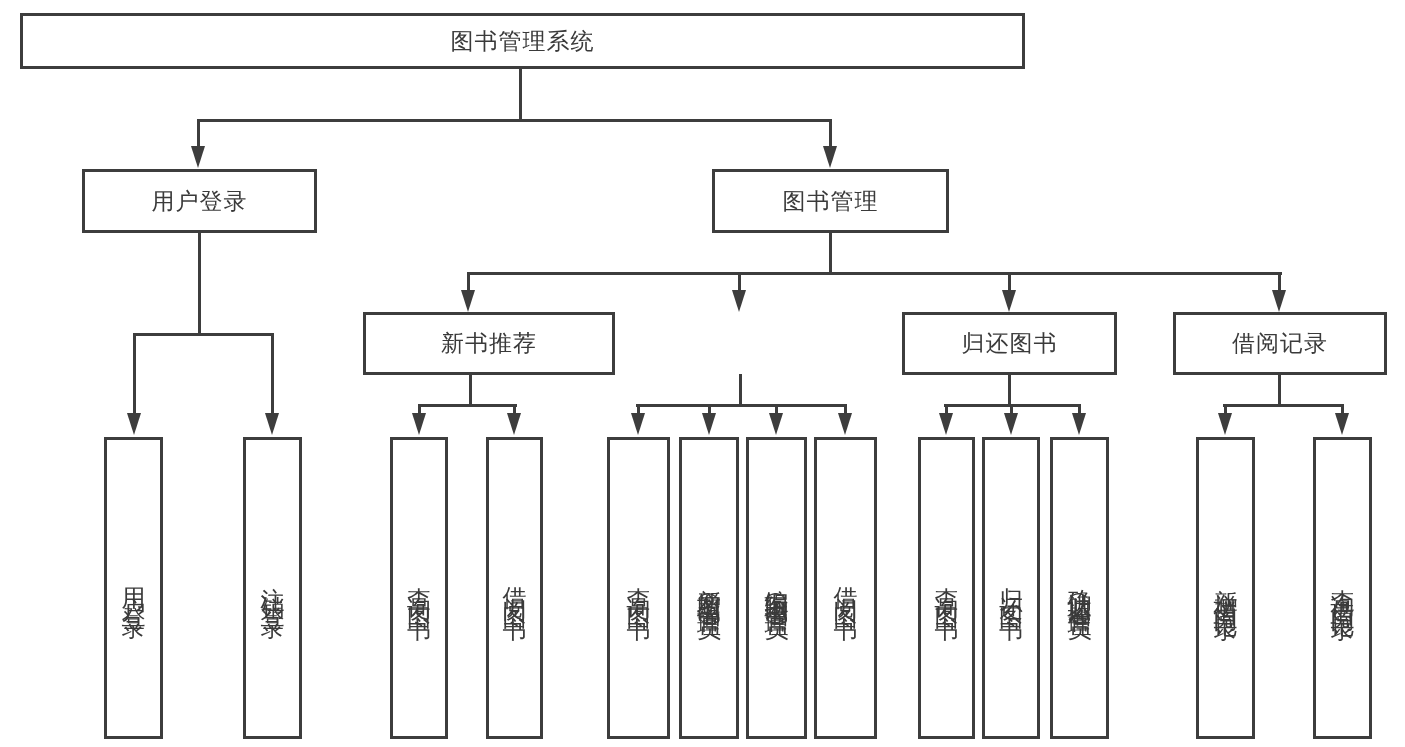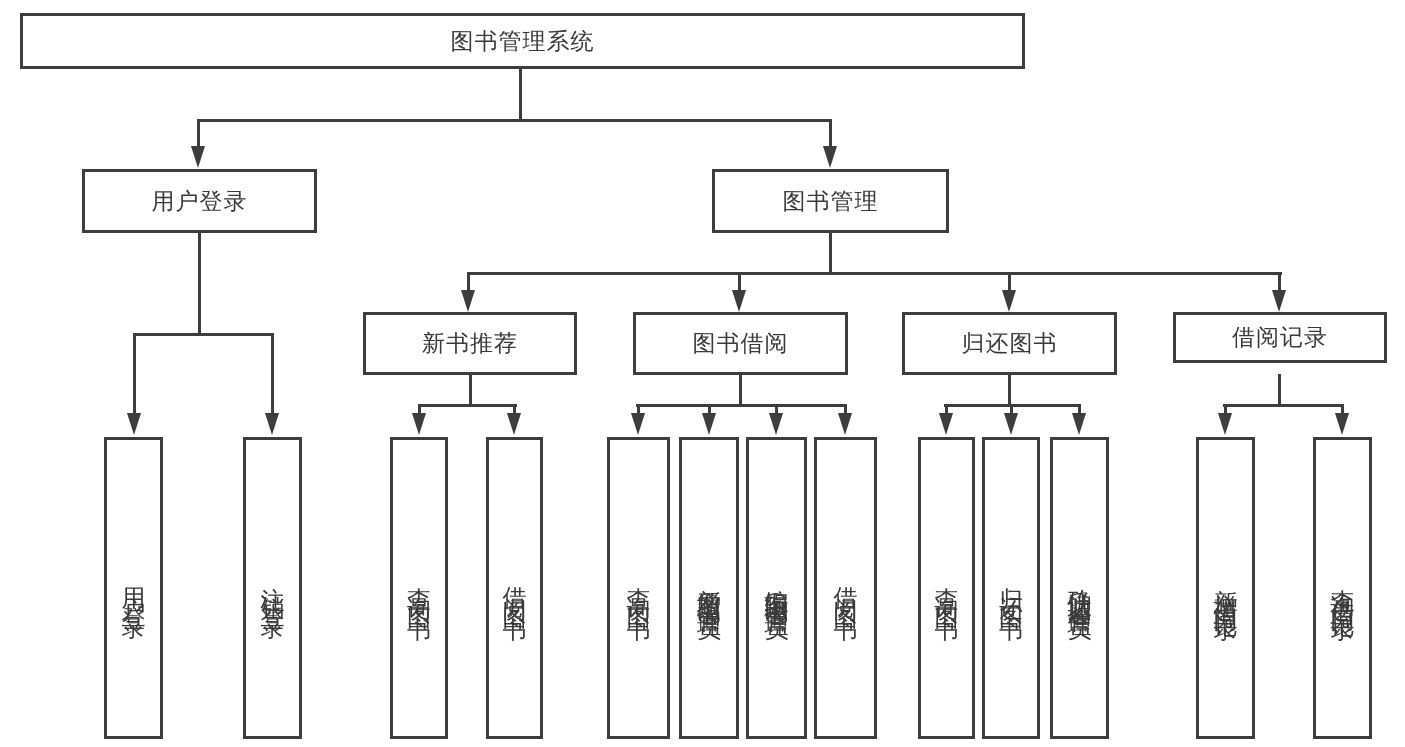--- a/index.html
+++ b/index.html
@@ -84,30 +84,27 @@
   <div class="line" style="left:467px;top:272px;width:815px;height:3px;"></div>
   <div class="line" style="left:467px;top:272px;width:3px;height:20px;"></div>
   <div class="arrow" style="left:461px;top:290px;"></div>
   <div class="line" style="left:738px;top:272px;width:3px;height:20px;"></div>
   <div class="arrow" style="left:732px;top:290px;"></div>
   <div class="line" style="left:1008px;top:272px;width:3px;height:20px;"></div>
   <div class="arrow" style="left:1002px;top:290px;"></div>
   <div class="line" style="left:1278px;top:272px;width:3px;height:20px;"></div>
   <div class="arrow" style="left:1272px;top:290px;"></div>
 
-  <div class="hbox" style="left:363px;top:312px;width:214px;height:63px;">
+  <div class="hbox" style="left:363px;top:312px;width:252px;height:63px;">
     <span>新书推荐</span>
-  </div>
-  <div class="hbox" style="left:633px;top:312px;width:215px;height:63px;">
-    <span>图书借阅</span>
   </div>
   <div class="hbox" style="left:902px;top:312px;width:215px;height:63px;">
     <span>归还图书</span>
   </div>
-  <div class="hbox" style="left:1173px;top:312px;width:214px;height:51px;">
+  <div class="hbox" style="left:1173px;top:312px;width:214px;height:63px;">
     <span>借阅记录</span>
   </div>
 
   <div class="line" style="left:469px;top:374px;width:3px;height:33px;"></div>
   <div class="line" style="left:418px;top:404px;width:99px;height:3px;"></div>
   <div class="line" style="left:418px;top:404px;width:3px;height:11px;"></div>
   <div class="arrow" style="left:412px;top:413px;"></div>
   <div class="line" style="left:513px;top:404px;width:3px;height:11px;"></div>
   <div class="arrow" style="left:507px;top:413px;"></div>
 

